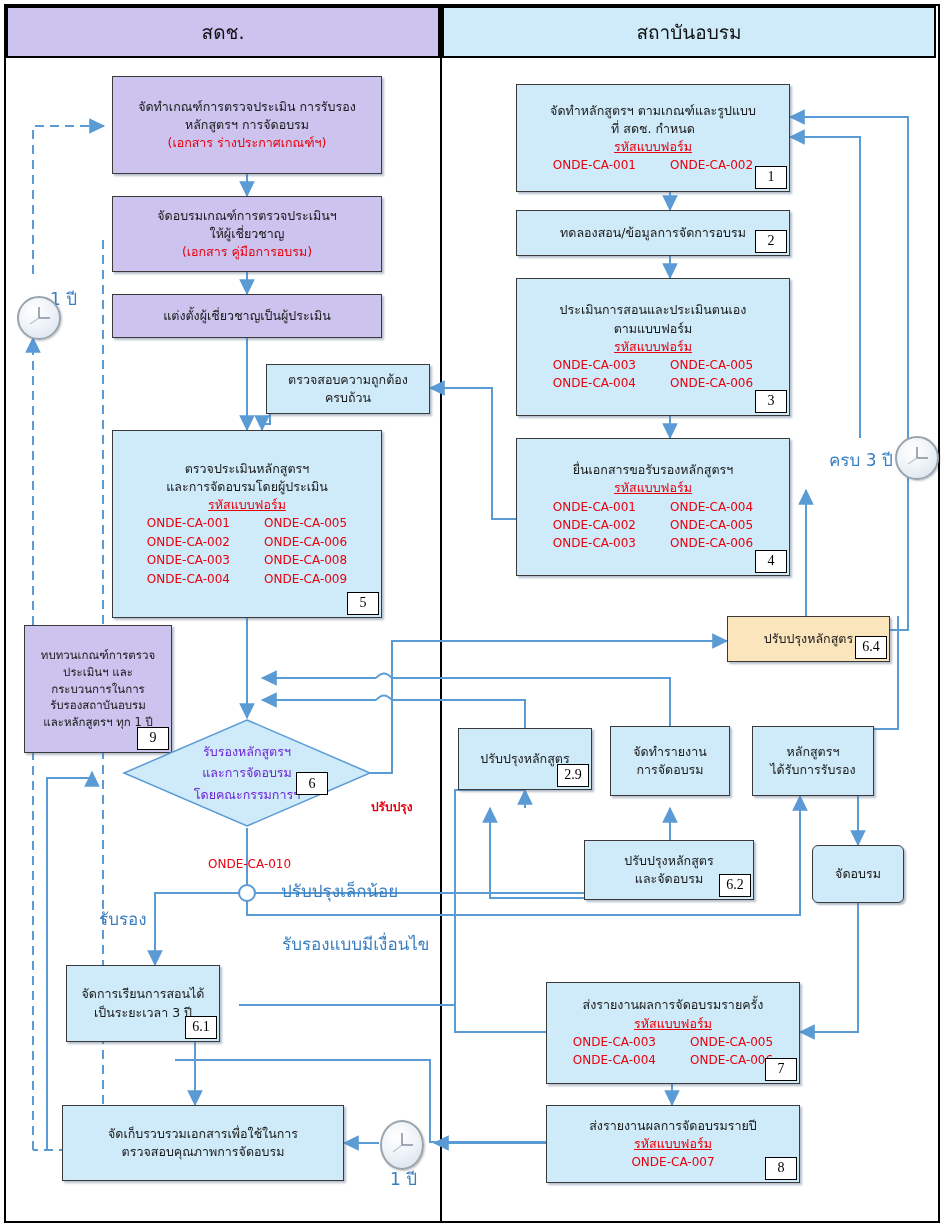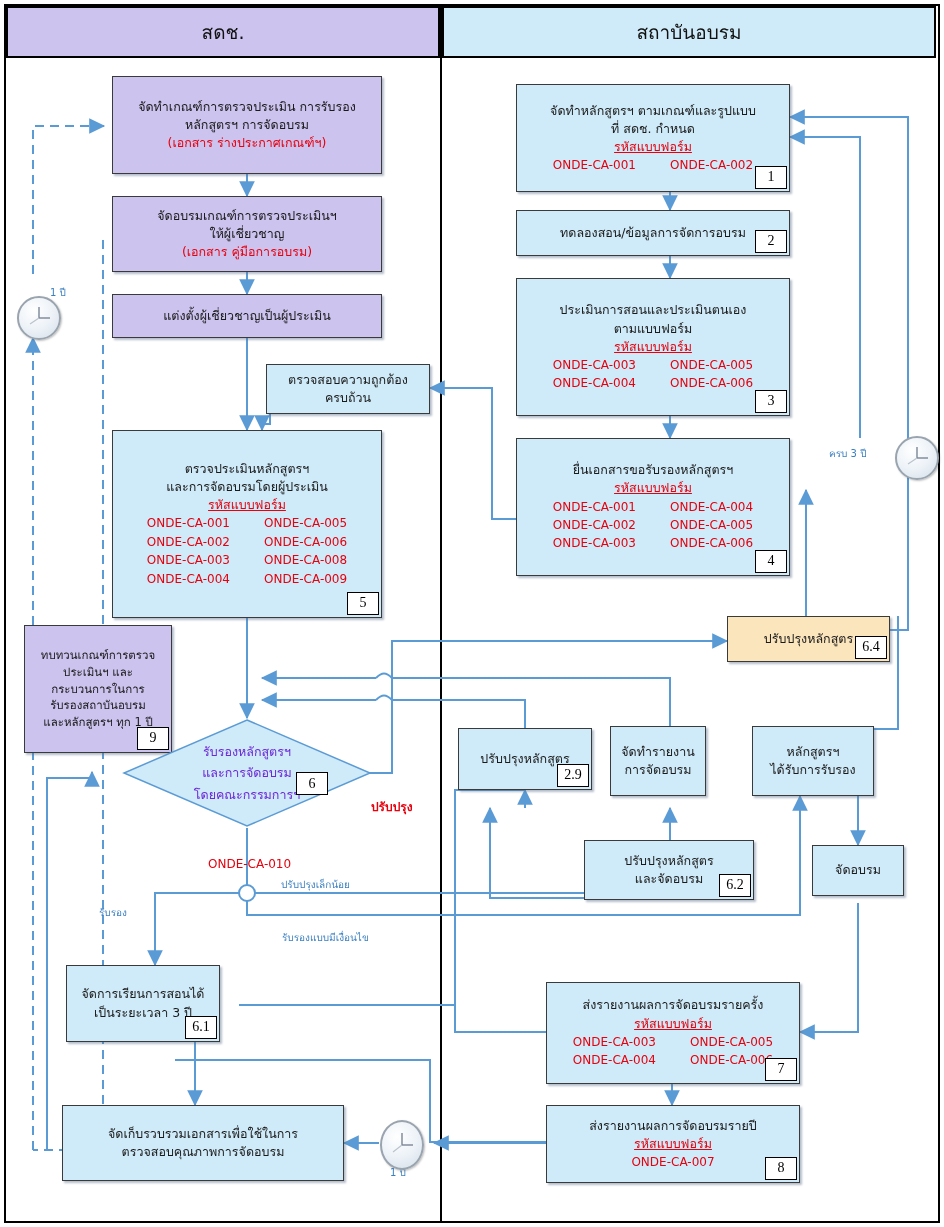--- a/index.html
+++ b/index.html
@@ -44,21 +44,21 @@
     display:flex;align-items:center;justify-content:center;font-family:"Liberation Serif",serif;}
 
   
   .diamond{position:absolute;}
   .diamond .dlabel{position:absolute;left:0;top:0;width:100%;height:100%;
     display:flex;flex-direction:column;align-items:center;justify-content:center;
     font-size:12.5px;line-height:1.7;color:#6d28d9;text-align:center;}
   .diamond .step{right:44px;bottom:auto;top:54px;}
 
   
-  .lbl{position:absolute;font-size:10px;color:#3a7fc1;white-space:nowrap;}
+  .lbl{position:absolute;font-size:17px;color:#3a7fc1;white-space:nowrap;}
   .lbl-red{position:absolute;font-size:12px;color:#e8000d;font-weight:bold;white-space:nowrap;}
   .lbl-redplain{position:absolute;font-size:12px;color:#e8000d;white-space:nowrap;}
 
   
   .clock{position:absolute;border-radius:50%;
     background:radial-gradient(circle at 38% 32%,#ffffff 0%,#eef3f8 48%,#dfe7ef 78%,#cfd8e2 100%);
     border:2px solid #9aa4ae;box-shadow:1px 1px 2px rgba(0,0,0,.25);}
 </style>
 </head>
 <body>
@@ -276,37 +276,37 @@
   <div class="node n-tan" style="left:727px;top:616px;width:163px;height:46px;">
     <span class="line">ปรับปรุงหลักสูตร</span>
     <div class="step">6.4</div>
   </div>
 
   <div class="node n-blue" style="left:458px;top:728px;width:134px;height:62px;">
     <span class="line">ปรับปรุงหลักสูตร</span>
     <div class="step">2.9</div>
   </div>
 
-  <div class="node n-blue" style="left:610px;top:726px;width:96px;height:70px;">
+  <div class="node n-blue" style="left:610px;top:726px;width:120px;height:70px;">
     <span class="line">จัดทำรายงาน</span>
     <span class="line">การจัดอบรม</span>
   </div>
 
   <div class="node n-blue" style="left:752px;top:726px;width:122px;height:70px;">
     <span class="line">หลักสูตรฯ</span>
     <span class="line">ได้รับการรับรอง</span>
   </div>
 
   <div class="node n-blue" style="left:584px;top:840px;width:170px;height:60px;">
     <span class="line">ปรับปรุงหลักสูตร</span>
     <span class="line">และจัดอบรม</span>
     <div class="step">6.2</div>
   </div>
 
-  <div class="node n-blue" style="left:812px;top:845px;width:92px;height:51px;">
+  <div class="node n-blue" style="left:812px;top:845px;width:92px;height:58px;border-radius:6px;">
     <span class="line">จัดอบรม</span>
   </div>
 
   <div class="node n-blue" style="left:546px;top:982px;width:254px;height:102px;">
     <span class="line">ส่งรายงานผลการจัดอบรมรายครั้ง</span>
     <span class="line formhdr">รหัสแบบฟอร์ม</span>
     <div class="codes">
       <span>ONDE-CA-003</span>
       <span>ONDE-CA-005</span>
       <span>ONDE-CA-004</span>

